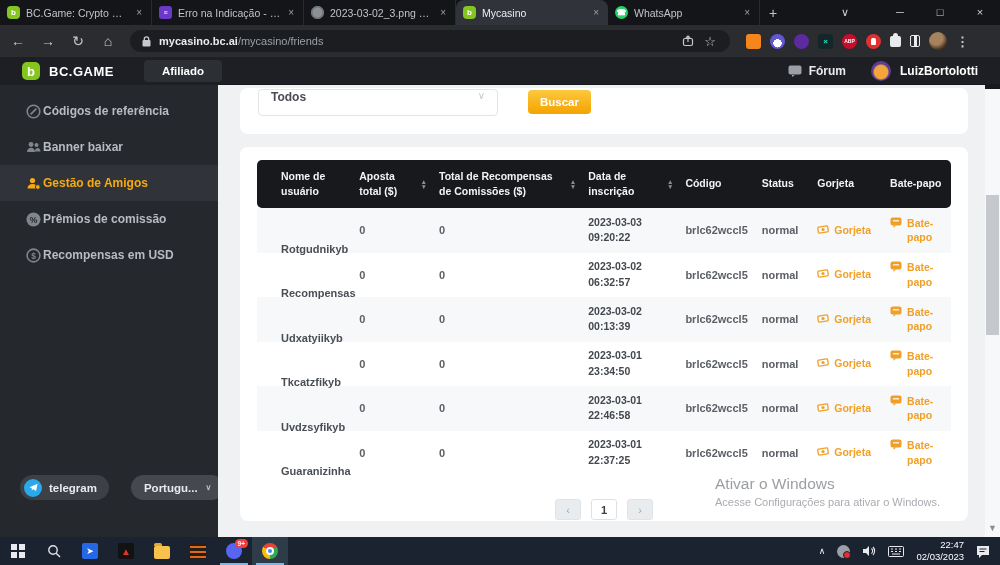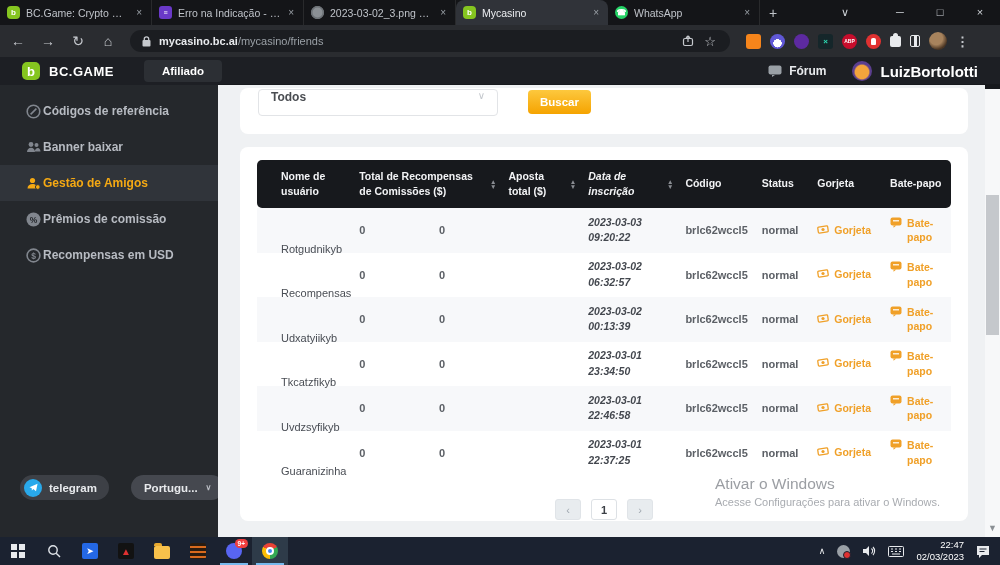--- a/index.html
+++ b/index.html
@@ -55,21 +55,21 @@
                display:flex; align-items:center; padding:0 22px; }
   #logo { width:18px; height:18px; background:#85c520; border-radius:5px; color:#fff; font-weight:800;
           font-size:13px; display:flex; align-items:center; justify-content:center; }
   #brand { color:#fff; font-size:13px; font-weight:800; letter-spacing:.5px; margin-left:9px; }
   #affbtn { margin-left:30px; background:#2c2f34; color:#fff; font-size:11.5px; font-weight:700;
             padding:5px 18px; border-radius:4px; border:none; }
   #hdr-right { margin-left:auto; display:flex; align-items:center; gap:9px; }
   #forum { display:flex; align-items:center; gap:7px; color:#e8eaed; font-size:12px; font-weight:700; margin-right:16px; }
   #useravatar { width:20px; height:20px; border-radius:50%;
                 background:radial-gradient(circle at 50% 55%, #f4a43c 0 45%, #5b3e8f 55%); }
-  #username { color:#fff; font-size:15px; font-weight:800; }
+  #username { color:#fff; font-size:12px; font-weight:800; }
   
   #sidebar { position:absolute; left:0; top:85px; width:218px; height:452px; background:#25282c; }
   .sitem { height:36px; display:flex; align-items:center; gap:2px; padding-left:26px;
            color:#b7bbc2; font-size:12px; font-weight:600; cursor:pointer; }
   .sitem svg { flex:0 0 15px; color:#81868e; }
   .sitem.active { background:#30343a; color:#f5a913; }
   .sitem.active svg { color:#f5a913; }
   #side-bottom { position:absolute; left:20px; top:390px; display:flex; gap:22px; }
   .pill { height:25px; border-radius:13px; display:flex; align-items:center; font-size:11.5px;
           font-weight:600; color:#e8eaed; cursor:pointer; }
@@ -88,27 +88,27 @@
             font-weight:700; color:#4a4d52; background:#fff; }
   #select .caret { margin-left:auto; color:#c3c7cc; font-size:10px; font-weight:400; }
   #buscar { position:absolute; left:288px; top:2px; width:63px; height:24px; border:none; border-radius:4px;
             background:linear-gradient(180deg,#fdc83e,#f5a300); color:#fff; font-weight:800;
             font-size:11.5px; cursor:pointer; }
   #card2 { left:22px; top:62px; width:728px; height:374px; }
   #tablewrap { position:absolute; left:17px; top:13px; width:694px; }
   .thead { display:flex; background:#17191d; border-radius:5px; color:#f2f3f5; height:48px; align-items:center; }
   .thead .cell { font-size:10.5px; font-weight:700; line-height:1.45; }
   .cell { padding-left:12px; }
-  .c1{width:13%;padding-left:24px;} .c2{width:11.5%;} .c3{width:21.5%;} .c4{width:14%;font-style:italic;} .c5{width:11%;}
+  .c1{width:13%;padding-left:24px;} .c2{width:11.5%;} .c3{width:21.5%;} .c4{width:14%;} .c5{width:11%;}
   .c6{width:8%;} .c7{width:10.5%;} .c8{width:10.5%;}
   .hc { display:flex; align-items:center; gap:6px; }
   .sort { display:flex; flex-direction:column; line-height:5px; font-size:6.5px; color:#8a8d93; cursor:pointer; }
   .trow { display:flex; align-items:center; height:44.5px; font-size:11px; color:#5c6066; font-weight:600; }
   .trow:nth-of-type(even) { background:#f7f8fa; }
-  .trow .c1 { color:#494d54; font-weight:400;margin-top:37px; }
+  .trow .c1 { color:#494d54; font-weight:700;margin-top:37px; }
   .dt { display:flex; flex-direction:column; line-height:1.5; color:#43474e; font-weight:700; font-size:10.5px; }
   .olink { display:flex; align-items:flex-start; gap:5px; color:#f0a028; font-weight:700;
            font-size:10.5px; cursor:pointer; text-decoration:none; line-height:1.4; }
   .olink .txt { width:48px; }
   .olink svg { flex:0 0 12px; margin-top:1px; }
   #pager { position:absolute; left:0; top:352px; width:728px; display:flex; justify-content:center; gap:10px; }
   .pbtn { width:26px; height:21px; border-radius:3px; background:#e8ecef; border:1px solid #e0e4e8;
           color:#a0a8b0; font-size:11px; display:flex; align-items:center; justify-content:center; cursor:pointer; }
   .pbtn.cur { background:#fff; border:1px solid #dde1e5; color:#3c4046; font-weight:700; }
   #watermark { position:absolute; left:497px; top:390px; width:270px; pointer-events:none; }
@@ -304,29 +304,29 @@
       <span>Todos</span>
       <span class="caret">∨</span>
     </div>
     <button id="buscar">Buscar</button>
   </div>
 
   <div class="card" id="card2">
     <div id="tablewrap">
       <div class="thead">
         <div class="cell c1 th">Nome de usuário</div>
-        <div class="cell c3 th hc">
-          <span>Total de Recompensas de Comissões ($)</span>
+        <div class="cell c2 th hc">
+          <span>Aposta total ($)</span>
           <span class="sort">
               <span>▲</span>
               <span>▼</span>
             </span>
         </div>
-        <div class="cell c2 th hc">
-          <span>Aposta total ($)</span>
+        <div class="cell c3 th hc">
+          <span>Total de Recompensas de Comissões ($)</span>
           <span class="sort">
               <span>▲</span>
               <span>▼</span>
             </span>
         </div>
         <div class="cell c4 th hc">
           <span>Data de inscrição</span>
           <span class="sort">
               <span>▲</span>
               <span>▼</span>

